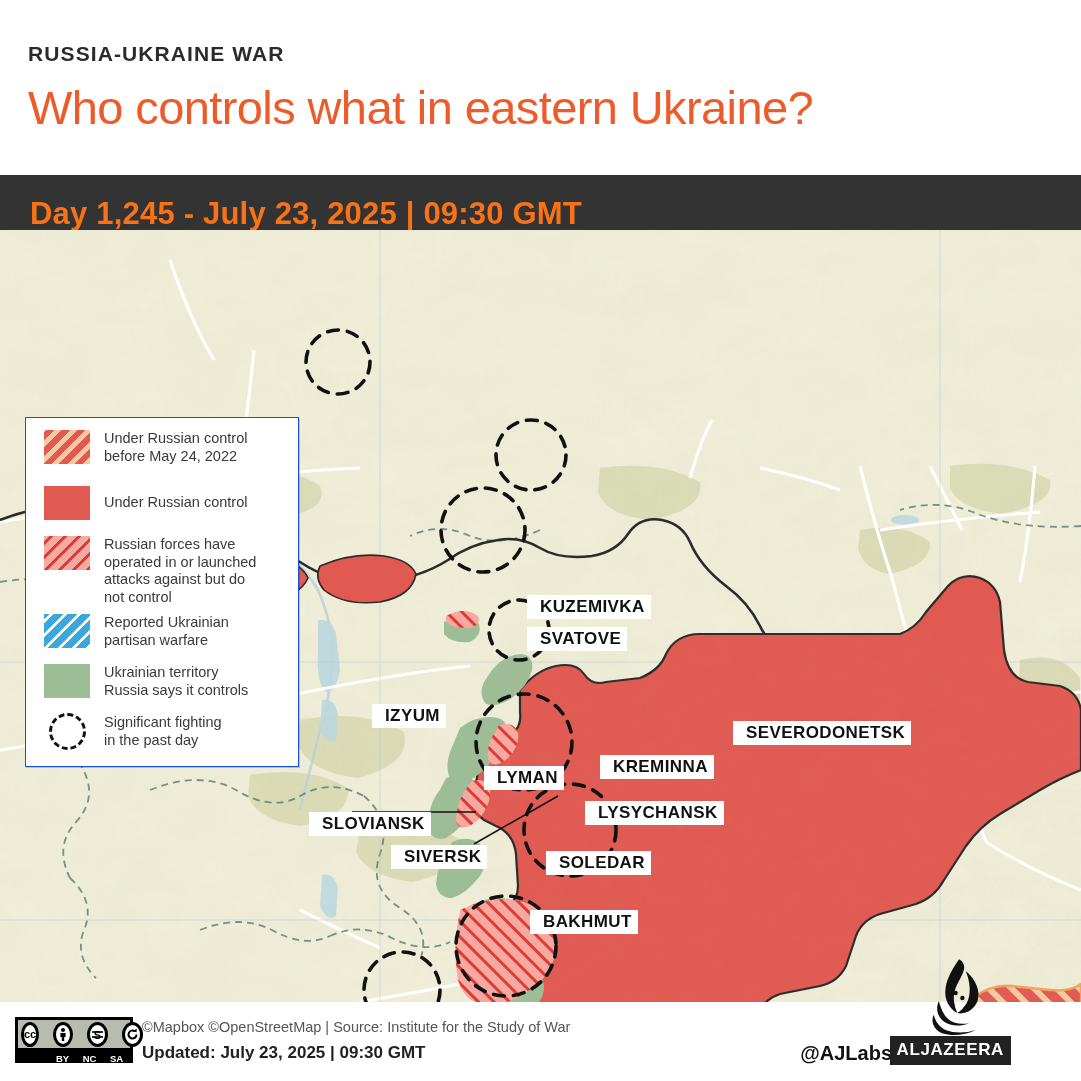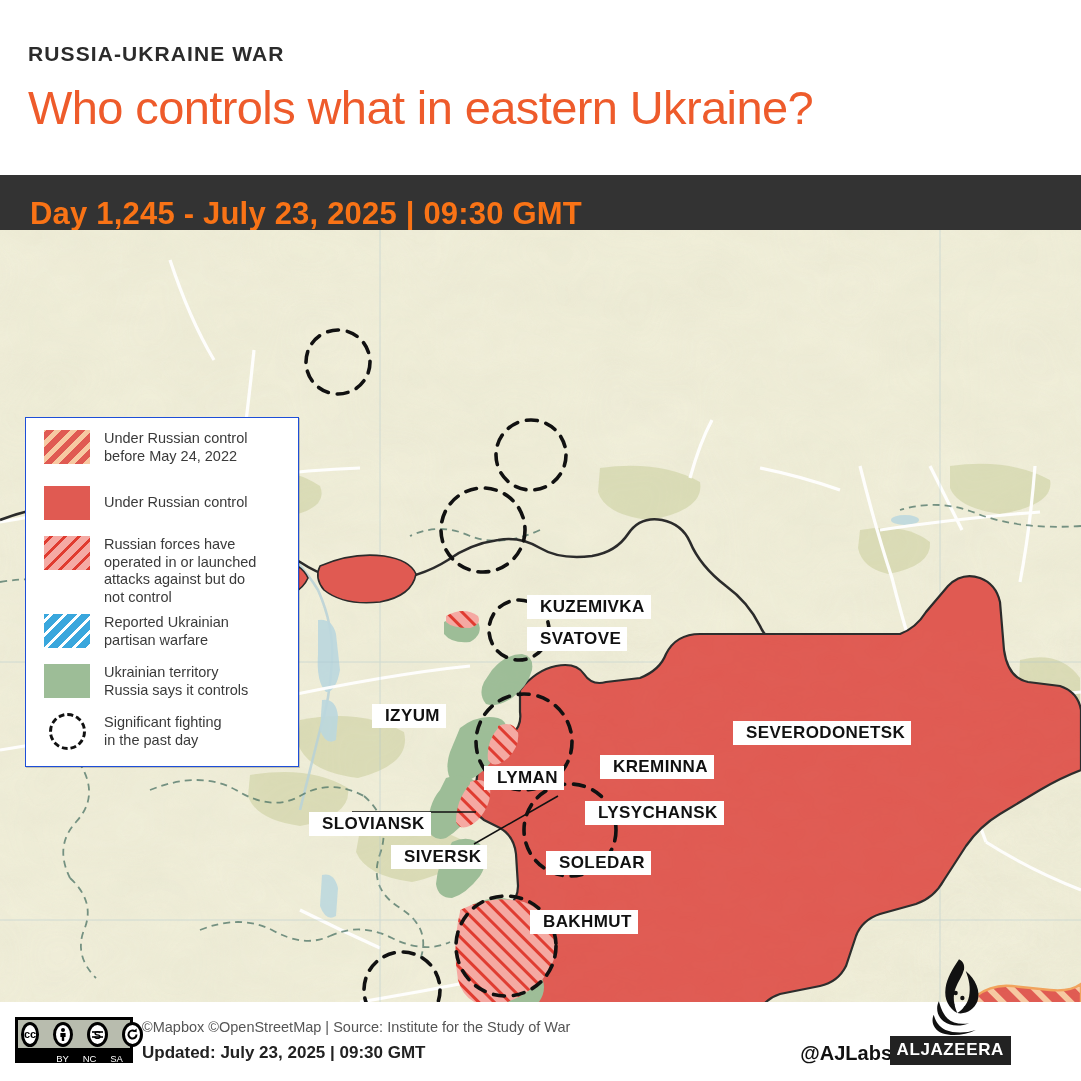--- a/index.html
+++ b/index.html
@@ -53,21 +53,21 @@
   .footer{position:absolute;left:0;top:1002px;width:1081px;height:79px;background:#fff;}
   .cc{position:absolute;left:15px;top:1017px;width:118px;height:46px;background:#000;}
   .cc-top{position:absolute;left:3px;top:3px;width:112px;height:28px;background:#b8bcae;}
   .cc-badges{position:absolute;left:0;top:0;width:112px;height:28px;display:flex;
              align-items:center;padding-left:3px;gap:14px;}
   .cc-ring{width:25px;height:25px;border-radius:50%;border:3px solid #000;
            background:#fff;display:flex;align-items:center;justify-content:center;
            font-size:11px;font-weight:bold;color:#000;box-sizing:border-box;}
   .cc-ring.wide{width:33px;border-radius:50%/50%;}
   .cc-labels{position:absolute;left:0;top:31px;width:112px;height:14px;color:#fff;
-             font-size:9.5px;font-weight:normal;display:flex;align-items:center;}
+             font-size:9.5px;font-weight:bold;display:flex;align-items:center;}
   .cc-labels span{text-align:center;}
   .src1{position:absolute;left:142px;top:1019px;font-size:14.5px;color:#555;}
   .src2{position:absolute;left:142px;top:1043px;font-size:17px;color:#222;font-weight:bold;}
   .ajlabs{position:absolute;right:129px;top:1042px;font-size:20px;font-weight:bold;color:#111;}
   .ajz{position:absolute;right:10px;top:1036px;background:#222;color:#fff;
        font-size:17px;font-weight:bold;letter-spacing:0.6px;padding:4px 7px 5px 7px;}
   .ajlogo{position:absolute;right:20px;top:955px;width:84px;height:86px;}
 </style>
 </head>
 <body>

